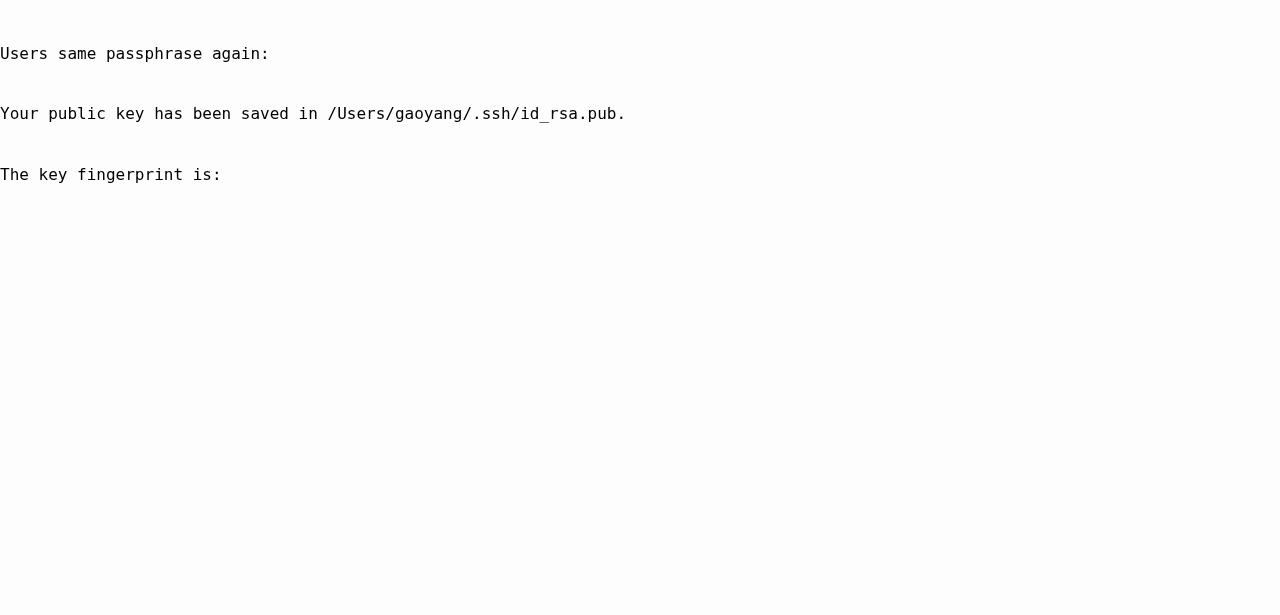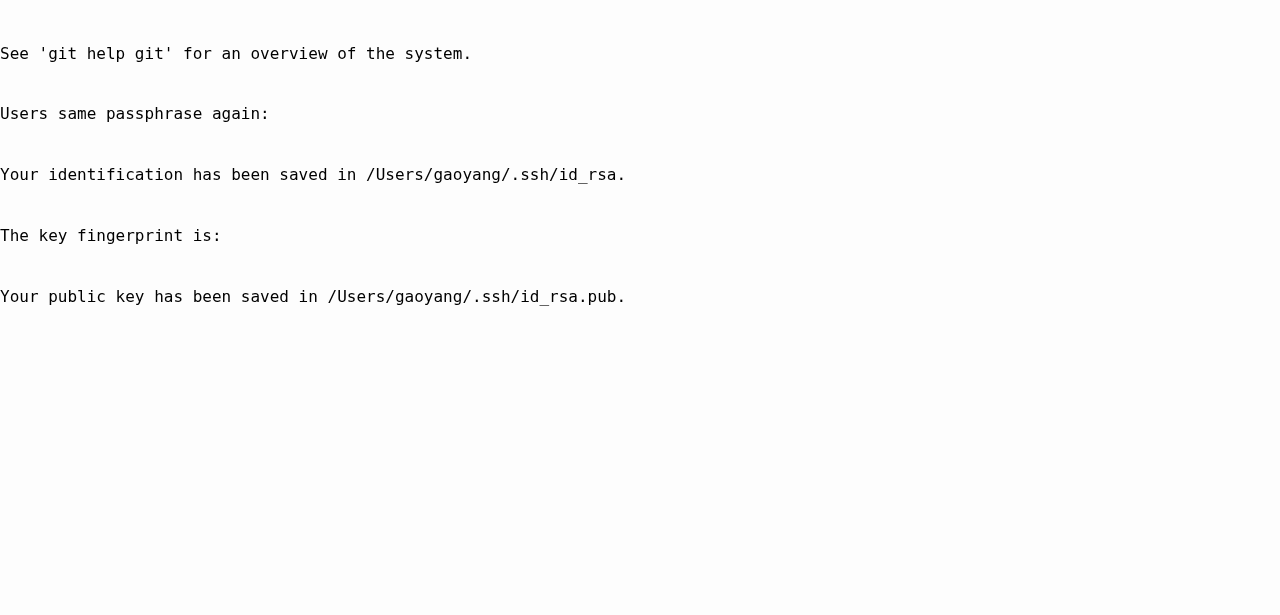--- a/index.html
+++ b/index.html
@@ -16,25 +16,23 @@
   .terminal {
     padding: 3px 0 0 0;
     white-space: pre;
   }
   .line { white-space: pre; }
 </style>
 </head>
 <body>
 
 <div class="terminal">
-  <div class="line">See 'git help git' for an overview of the system.</div>
   <div class="line">Users same passphrase again:</div>
-  <div class="line">Your identification has been saved in /Users/gaoyang/.ssh/id_rsa.</div>
+  <div class="line">Your public key has been saved in /Users/gaoyang/.ssh/id_rsa.pub.</div>
   <div class="line">The key fingerprint is:</div>
-  <div class="line">Your public key has been saved in /Users/gaoyang/.ssh/id_rsa.pub.</div>
   
   
   
   
   
   
   
   
   
   

